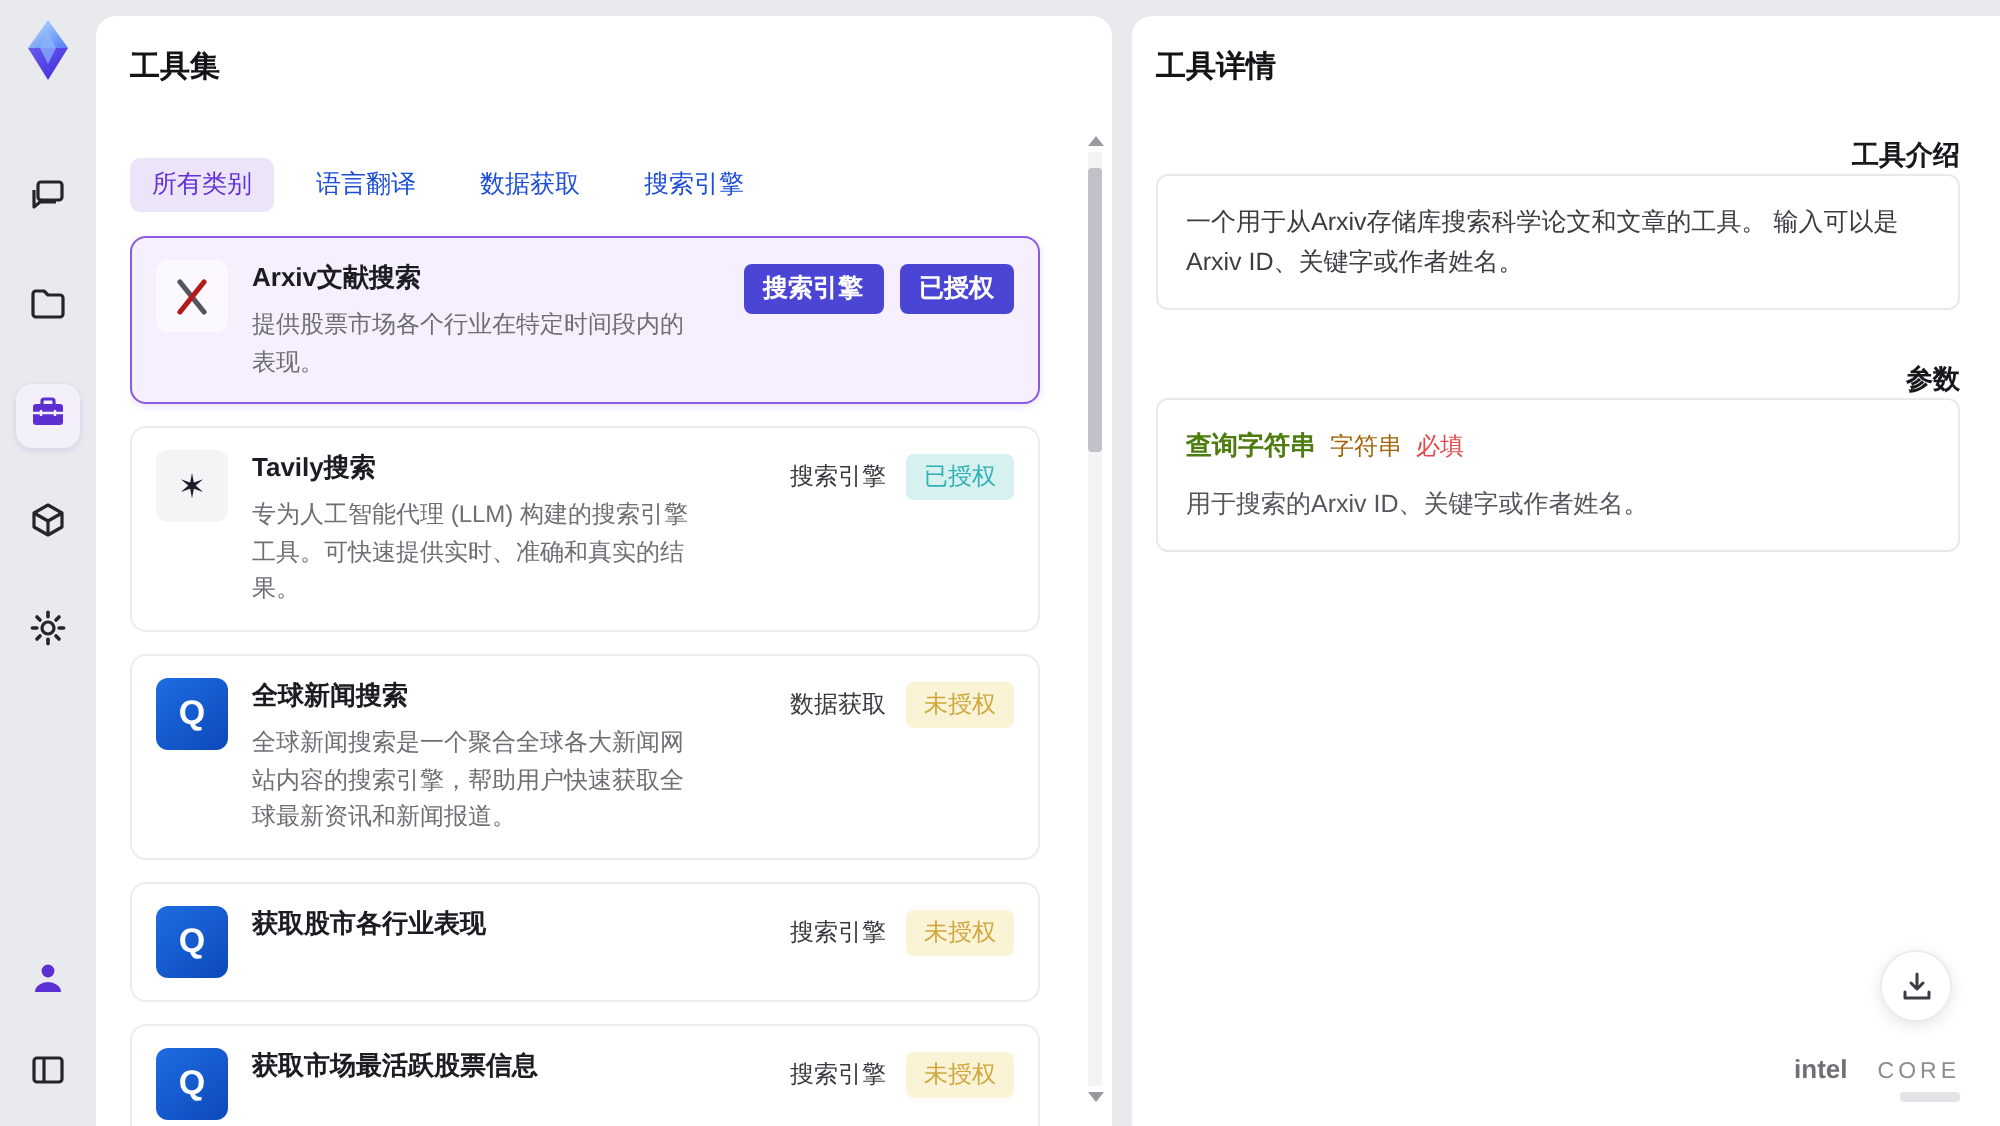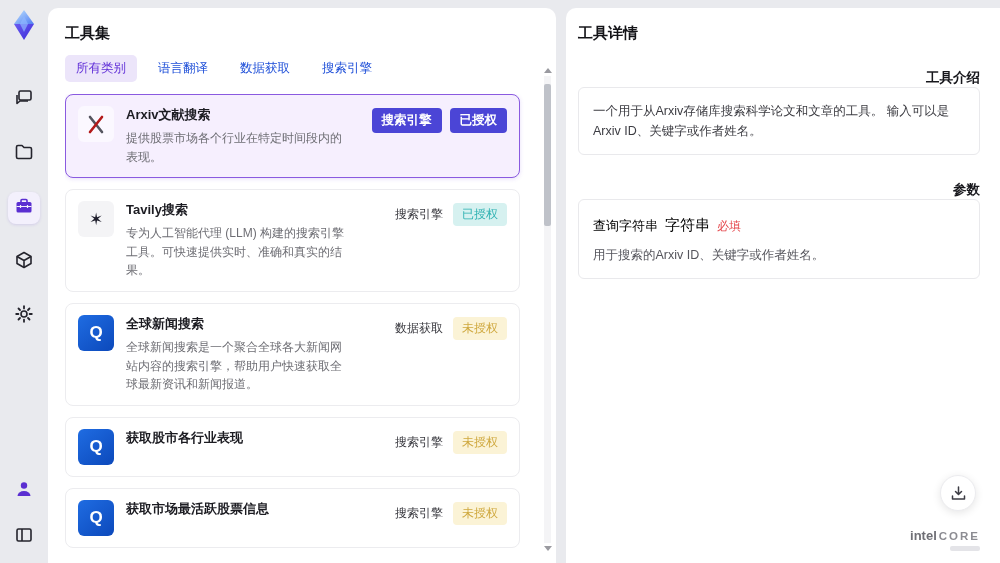--- a/index.html
+++ b/index.html
@@ -40,21 +40,21 @@
   }
   .panel-right {
     flex: 1;
     border-radius: 10px 0 0 0;
     padding: 16px 20px 0 12px;
   }
 
   .panel-title { font-size: 15px; font-weight: bold; color: #141418; }
 
   
-  .tabs { display: flex; gap: 10px; margin-top: 12px; align-items: flex-start; }
+  .tabs { display: flex; gap: 10px; margin-top: 36px; align-items: flex-start; }
   .tab {
     font-size: 12.5px; color: #1d4ed8; padding: 5px 11px;
     border-radius: 5px; cursor: pointer; white-space: nowrap;
   }
   .tab.active { background: var(--tab-active-bg, #ece5fa); color: var(--accent, #6231d8); }
 
   
   .tool-list { margin-top: 12px; height: 468px; overflow: hidden; padding-right: 14px; }
   .tool-item {
     display: flex; gap: 12px; align-items: flex-start;
@@ -103,40 +103,40 @@
   .scroll-thumb { position: absolute; top: 16px; left: 2px; width: 7px; height: 142px; background: #bfc2c9; border-radius: 2px; cursor: grab; }
 
   
   .section-heading { font-size: 13.5px; font-weight: bold; color: #17171c; margin-top: 26px; text-align: right; }
   .detail-box {
     border: 1px solid #e9e9ec; border-radius: 6px;
     padding: 13px 14px;
     font-size: 12.5px; color: #3c3c42; line-height: 1.6;
   }
   .param-head { display: flex; align-items: baseline; gap: 7px; }
-  .param-name { font-size: 13px; font-weight: normal; color: #000000; }
-  .param-type { font-size: 15px; color: #000000; }
+  .param-name { font-size: 13px; font-weight: bold; color: #4d7c0f; }
+  .param-type { font-size: 12px; color: #a16207; }
   .param-required { font-size: 12px; color: var(--required, #e5484d); }
   .param-desc { margin-top: 8px; font-size: 12.5px; color: #55555c; }
 
   
   .fab {
     position: absolute; right: 24px; bottom: 52px;
     width: 36px; height: 36px; border-radius: 50%;
     background: #fff; border: 1px solid #ececef;
     box-shadow: 0 2px 8px rgba(0,0,0,.10);
     display: flex; align-items: center; justify-content: center; cursor: pointer;
   }
   .brand {
     position: absolute; right: 20px; bottom: 12px;
     text-align: right; line-height: 1.1;
   }
   .brand-line { font-size: 13px; color: #6f6f75; }
   .brand-intel { font-weight: bold; letter-spacing: 0; }
-  .brand-core { font-size: 11.5px; color: #8c8c92; letter-spacing: 2px; margin-left: 2px; font-weight: bold; }
+  .brand-core { font-size: 11.5px; color: #8c8c92; letter-spacing: 2px; margin-left: 15px; }
   .brand-mark { width: 30px; height: 5px; background: #e4e4e8; border-radius: 2px; margin: 3px 0 0 auto; }
 </style>
 </head>
 <body>
 
 <div class="app">
 
   <div class="rail">
     <div class="rail-logo">
       <svg viewBox="0 0 34 34" width="34" height="34">

